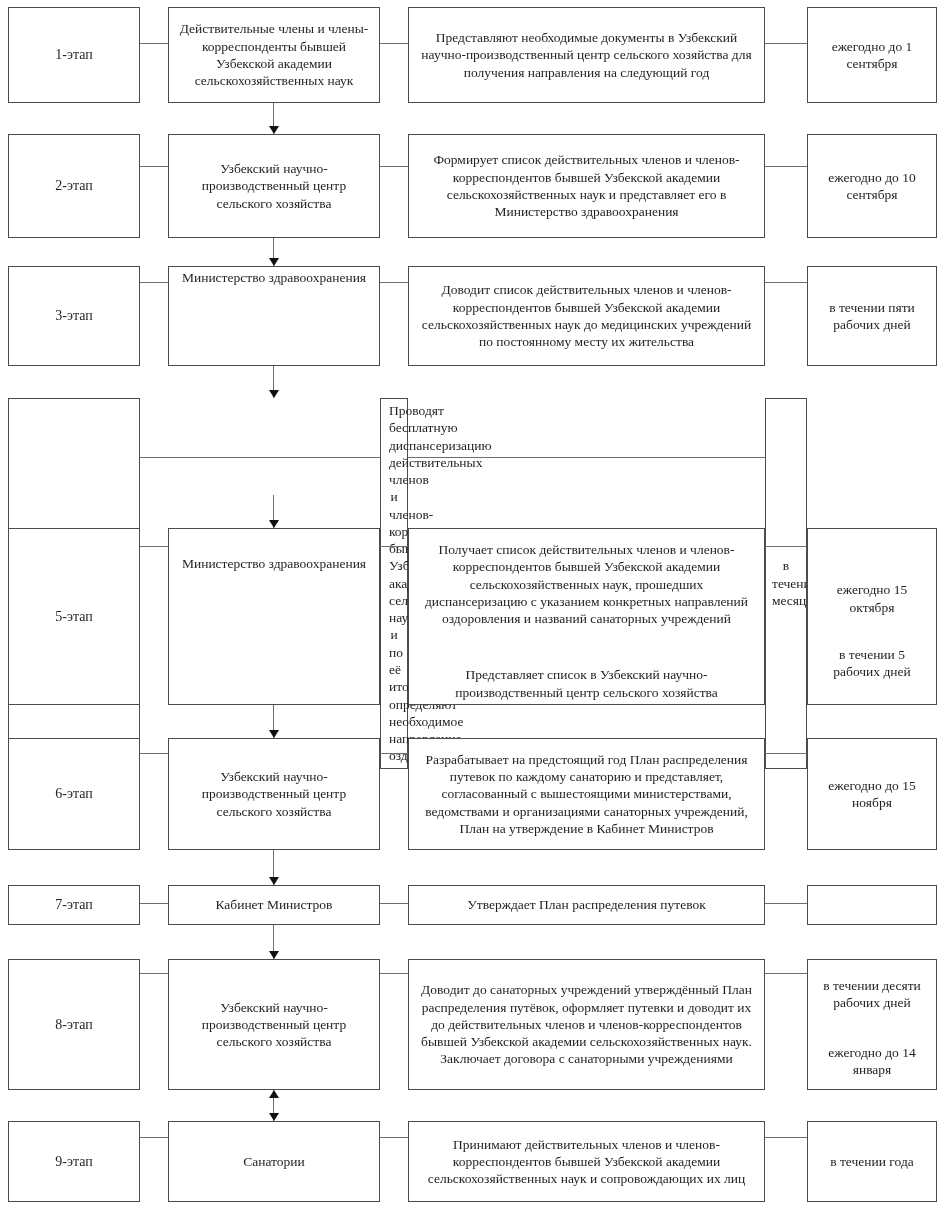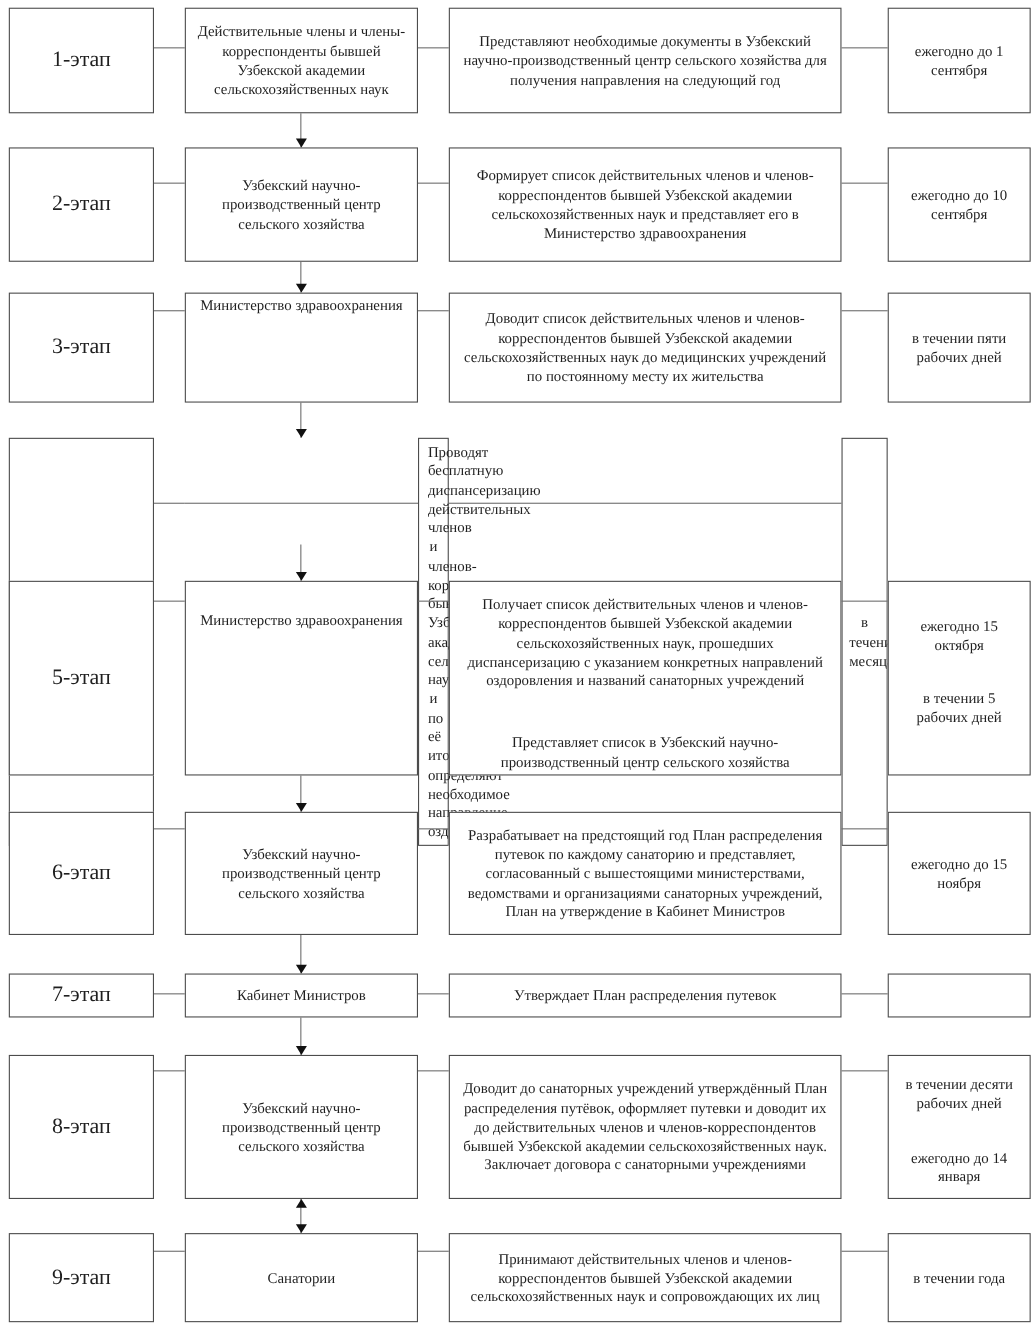--- a/index.html
+++ b/index.html
@@ -38,21 +38,21 @@
     border: 1.5px solid #4c4c4c;
     box-sizing: border-box;
     display: flex;
     flex-direction: column;
     align-items: center;
     justify-content: center;
     text-align: center;
     padding: 3px 8px;
     background: #ffffff;
   }
-  .stage-box { font-size: 20px; font-family: Liberation Serif, serif; }
+  .stage-box { font-size: 14px; font-family: Liberation Serif, serif; }
   .timing-box { padding: 3px 6px; }
   .para { width: 100%; }
 
   
   .hline { position: relative; }
   .hline::before {
     content: "";
     position: absolute;
     left: 0; right: 0;
     border-top: 1.5px solid #6e6e6e;
@@ -64,21 +64,21 @@
   .row-5 .hline::before { top: 10%; }
   .row-6 .hline::before { top: 13%; }
   .row-7 .hline::before { top: 46%; }
   .row-8 .hline::before { top: 11%; }
   .row-9 .hline::before { top: 20%; }
 
   
   .row-3 .actor-box { justify-content: flex-start; padding-top: 2px; }
   .row-5 .actor-box { justify-content: flex-start; padding-top: 26px; }
   .row-5 .action-box { justify-content: space-between; padding-top: 12px; gap: 22px; }
-  .row-5 .timing-box { justify-content: flex-start; padding-top: 32px; gap: 30px; }
+  .row-5 .timing-box { justify-content: center; padding-top: 32px; gap: 30px; }
   .row-8 .timing-box { justify-content: flex-start; padding-top: 17px; gap: 32px; }
 
   
   .conn { position: relative; }
   .conn-1 { height: 31px; }
   .conn-2 { height: 28px; }
   .conn-3 { height: 32px; }
   .conn-4 { height: 33px; }
   .conn-5 { height: 33px; }
   .conn-6 { height: 35px; }

